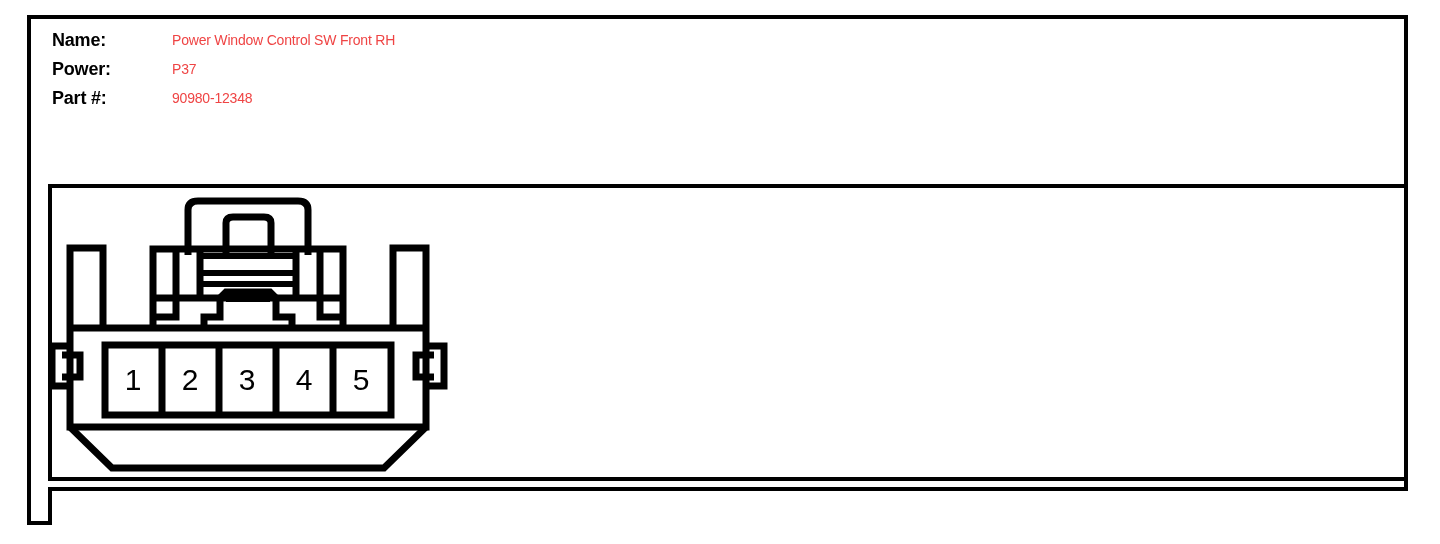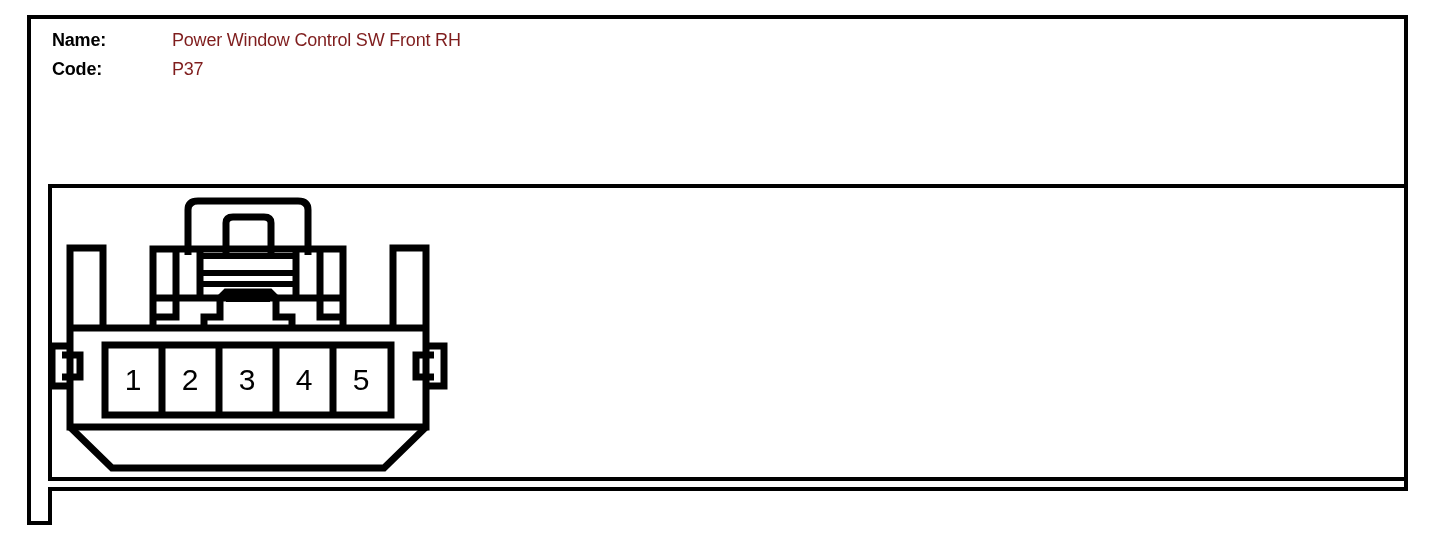--- a/index.html
+++ b/index.html
@@ -52,23 +52,23 @@
     top: 0;
     font-size: 18px;
     font-weight: bold;
     color: #000000;
     letter-spacing: -0.2px;
   }
   .info-value {
     position: absolute;
     left: 120px;
     top: 0;
-    font-size: 18px;
+    font-size: 14px;
     font-weight: normal;
-    color: #7f1d1d;
+    color: #ef4444;
     letter-spacing: -0.2px;
   }
 
   
   .diagram-panel {
     position: absolute;
     left: 48px;
     top: 184px;
     width: 1360px;
     height: 297px;
@@ -139,24 +139,28 @@
   <div class="outer-frame"></div>
 
   <div class="info-block">
 
     <div class="info-row">
       <span class="info-label">Name:</span>
       <span class="info-value">Power Window Control SW Front RH</span>
     </div>
 
     <div class="info-row">
-      <span class="info-label">Code:</span>
+      <span class="info-label">Power:</span>
       <span class="info-value">P37</span>
     </div>
 
+    <div class="info-row">
+      <span class="info-label">Part #:</span>
+      <span class="info-value">90980-12348</span>
+    </div>
 
 
   </div>
 
   <div class="diagram-panel"></div>
   <div class="diagram-panel-right"></div>
 
   <div class="footer-strip"></div>
 
   <svg class="connector-svg" viewBox="0 0 420 300">

